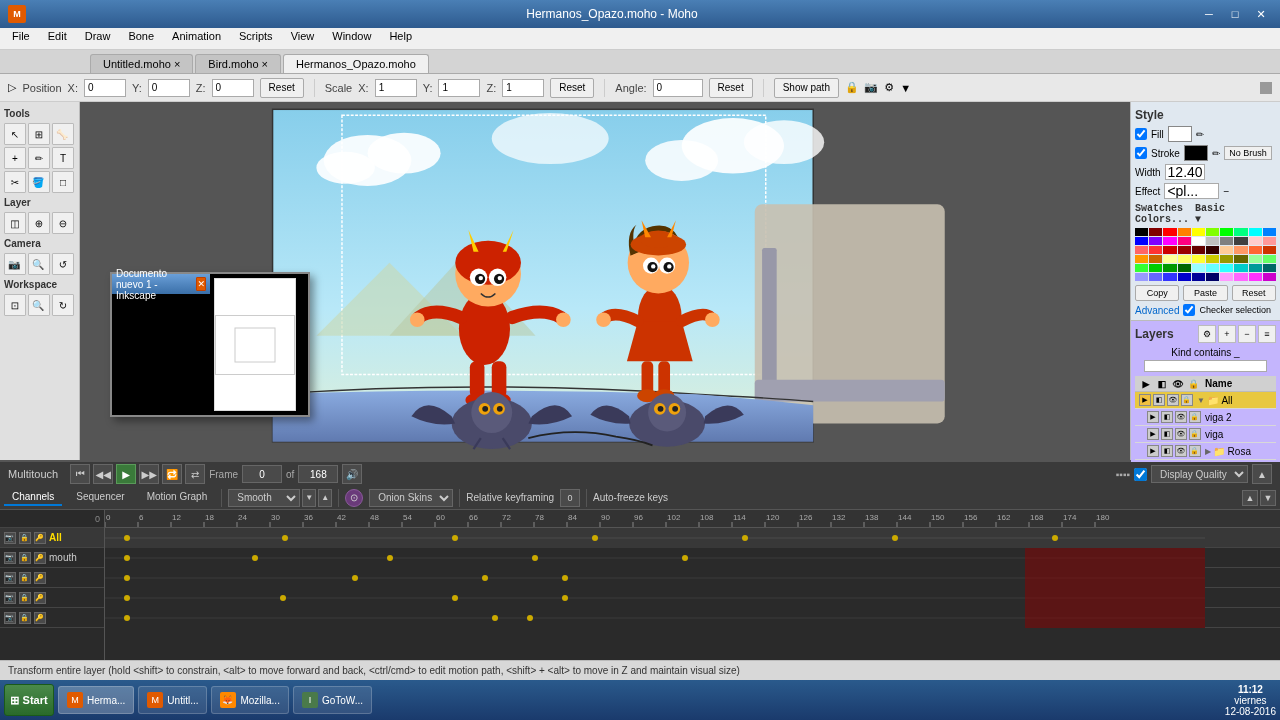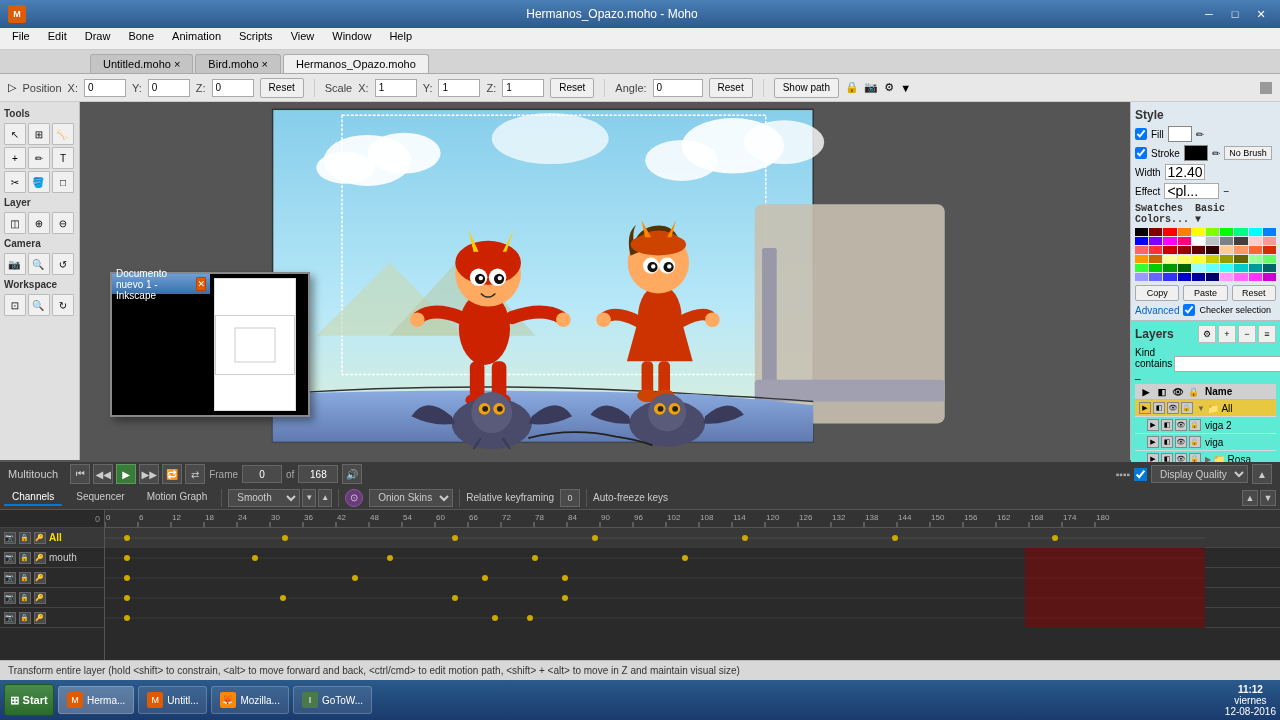--- a/index.html
+++ b/index.html
@@ -86,28 +86,28 @@
     .color-cell { height: 8px; cursor: pointer; border: none; }
 
     .style-actions { display: flex; gap: 4px; margin-top: 4px; }
     .style-action-btn { flex: 1; padding: 2px 0; border: 1px solid #aaa; background: #f0f0f0; font-size: 9px; cursor: pointer; text-align: center; border-radius: 2px; }
 
     .advanced-row { display: flex; align-items: center; gap: 4px; margin-top: 3px; font-size: 10px; }
     .checker-chk { width: 12px; height: 12px; }
 
     
     #layers-panel {
-      flex: 1; background: #5eead4; padding: 4px; display: flex; flex-direction: column;
+      flex: 1; background: #c4b5fd; padding: 4px; display: flex; flex-direction: column;
     }
     #layers-header { display: flex; align-items: center; justify-content: space-between; margin-bottom: 4px; }
     #layers-title { font-weight: bold; font-size: 12px; color: #333; }
     #layers-toolbar { display: flex; gap: 2px; }
     .layers-tool-btn { width: 18px; height: 18px; border: 1px solid #bbb; background: #f0f0f0; font-size: 9px; cursor: pointer; display: flex; align-items: center; justify-content: center; }
 
-    #kind-filter { display: flex; align-items: center; gap: 2px; margin-bottom: 4px; font-size: 10px; }
+    #kind-filter { display: flex; align-items: center; gap: 2px; margin-bottom: 4px; font-size: 10px; flex-direction: column; }
     .kind-input { flex: 1; height: 16px; border: 1px solid #aaa; font-size: 9px; padding: 0 2px; background: white; }
 
     #layer-col-header { display: flex; align-items: center; padding: 2px 4px; background: #d0d0d0; border-bottom: 1px solid #bbb; font-size: 10px; font-weight: bold; }
     .layer-icon-cols { display: flex; gap: 2px; margin-right: 4px; }
     .layer-icon-col { width: 14px; font-size: 9px; text-align: center; }
 
     .layer-list { flex: 1; overflow-y: auto; }
     .layer-item { display: flex; align-items: center; padding: 2px 4px; font-size: 10px; cursor: pointer; border-bottom: 1px solid #d8d8d8; }
     .layer-item.active { background: #e8c840; }
     .layer-icons { display: flex; gap: 2px; margin-right: 4px; }

